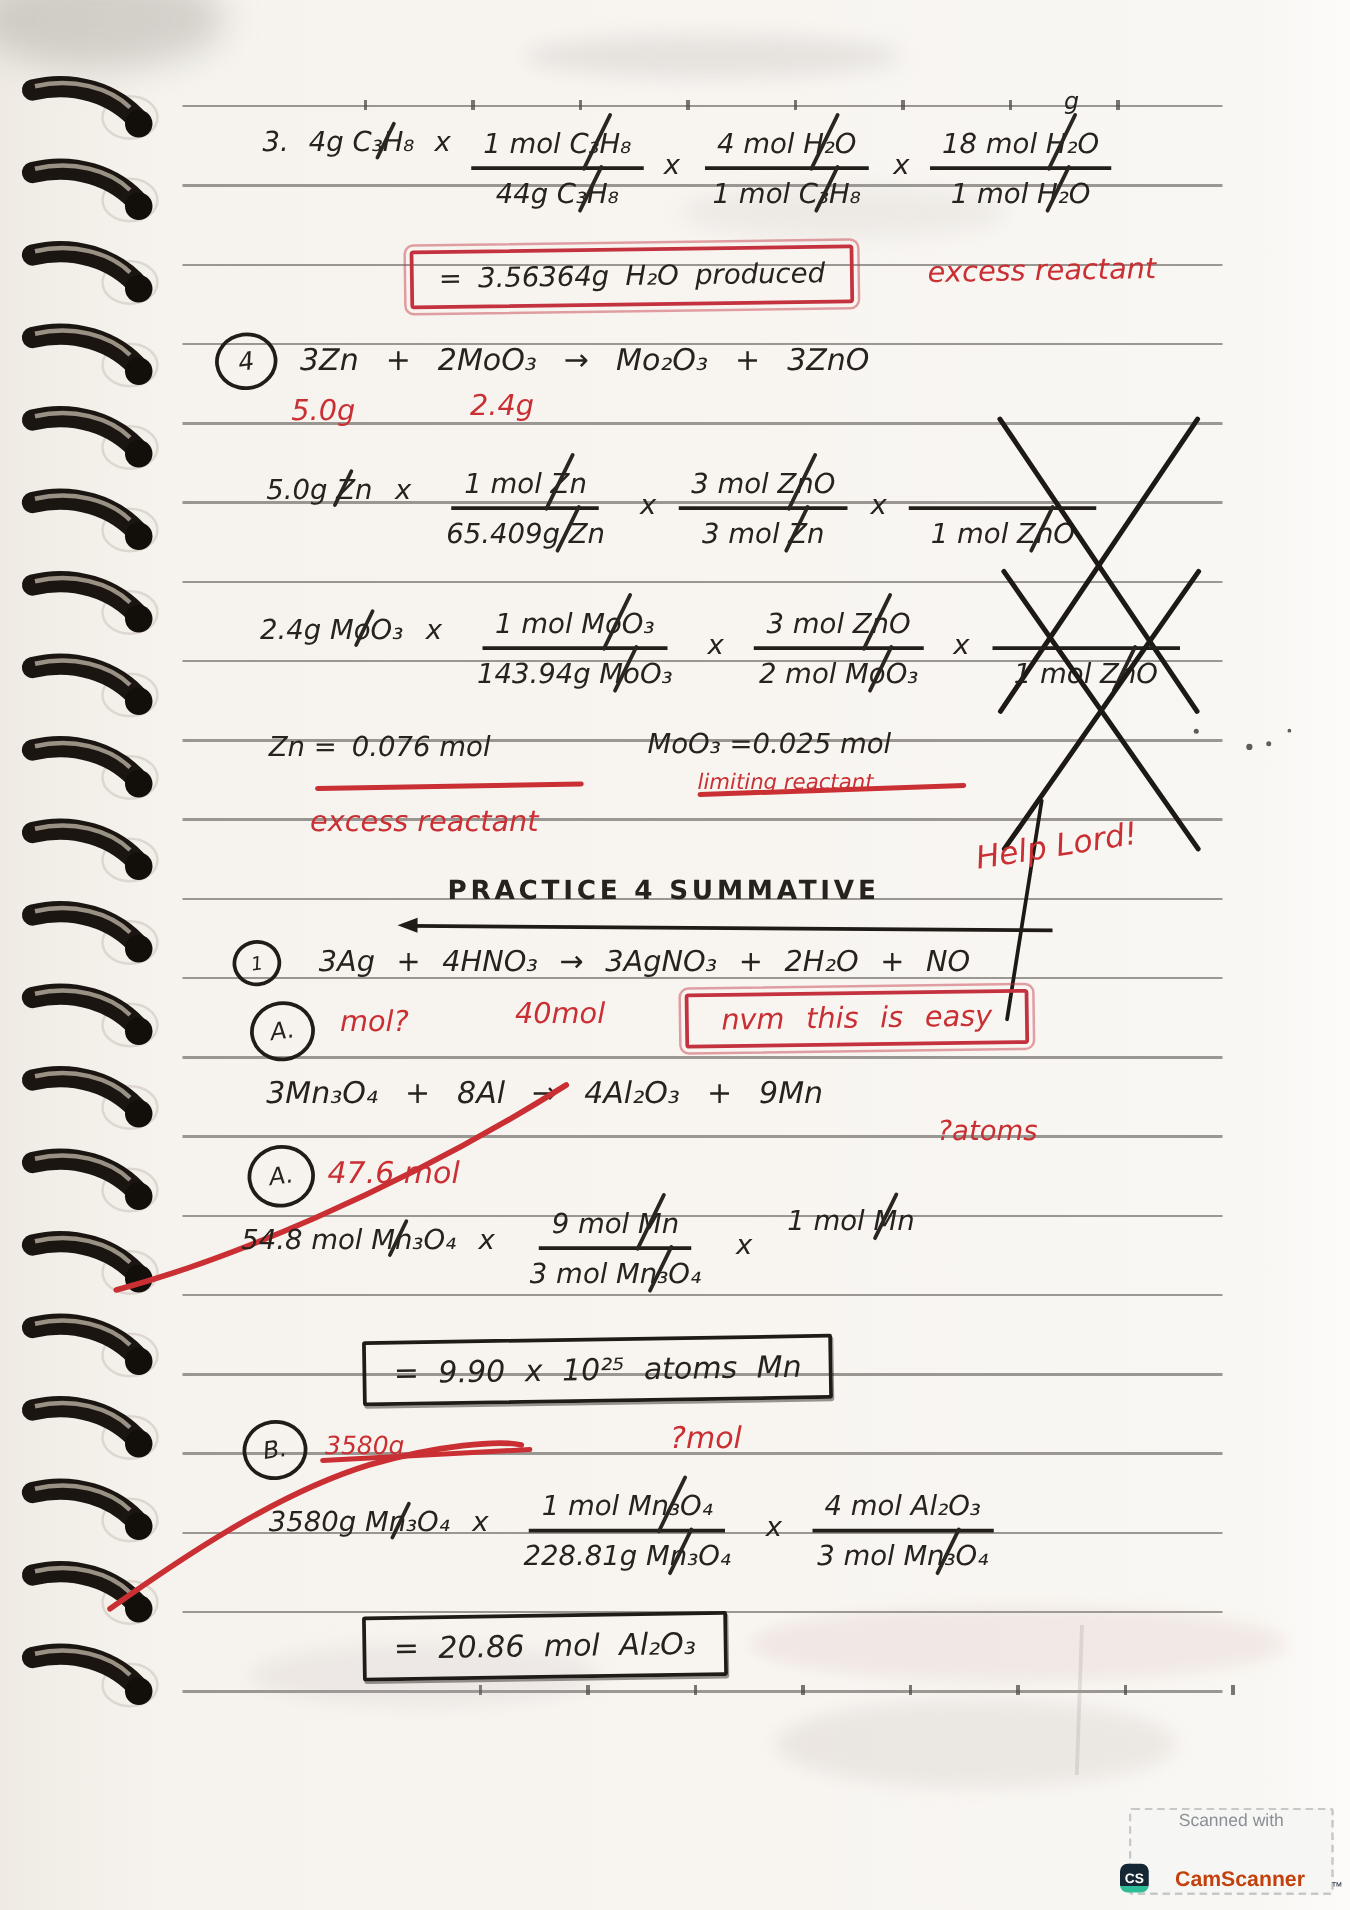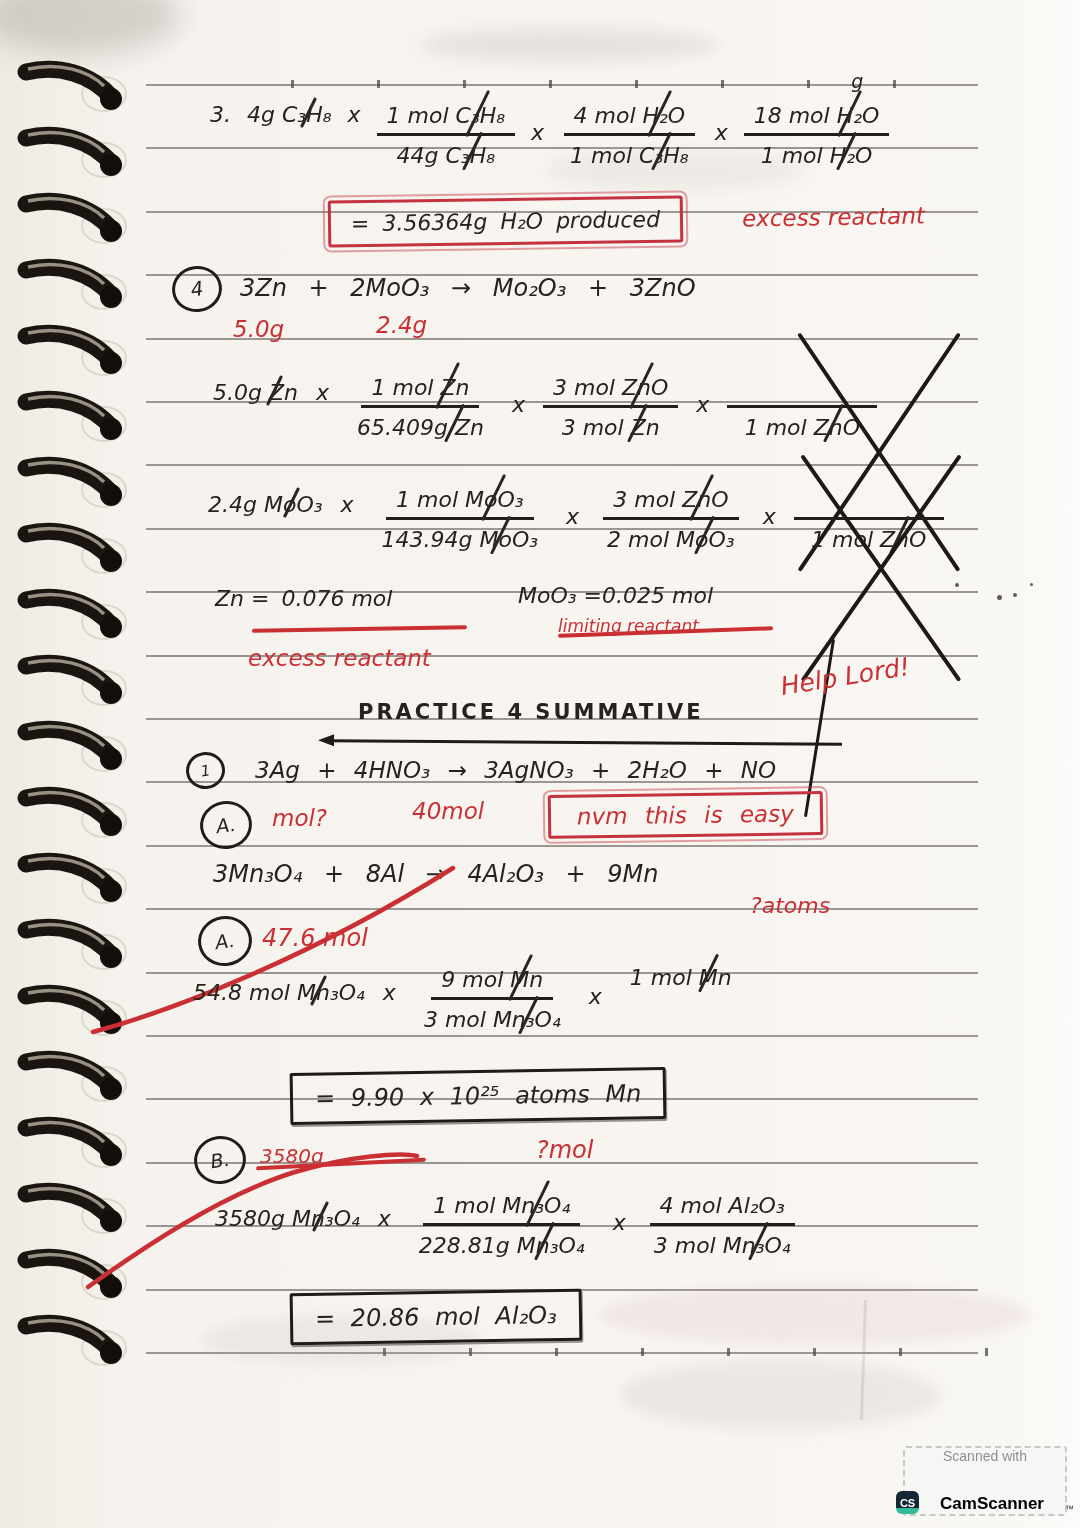--- a/index.html
+++ b/index.html
@@ -46,21 +46,21 @@
   
   .badge{position:absolute;left:903px;top:1446px;width:160px;height:66px;
          border:2px dashed #c8c8c6;background:#f6f6f4;border-radius:3px;
          display:flex;flex-direction:column;align-items:center;justify-content:center;gap:3px;
          font-family:"Liberation Sans","DejaVu Sans",sans-serif;}
   .badge-line1{color:#8b9096;font-size:14px;}
   .badge-line2{display:flex;align-items:flex-end;gap:21px;margin-top:24px;}
   .cs-logo{width:23px;height:23px;border-radius:6px;display:flex;align-items:center;justify-content:center;
            background:linear-gradient(180deg,#152635 0 76%,#2ebd96 76% 100%);
            color:#ffffff;font-size:11px;font-weight:bold;}
-  .badge-app{color:#000000;font-size:17px;font-weight:bold;}
+  .badge-app{color:#c2410c;font-size:17px;font-weight:bold;}
   .badge-tm{color:#232f3b;font-size:9px;margin-top:-8px;}
 </style>
 </head>
 <body>
 
 <div class="page">
 
   <div class="ruled"></div>
   <div class="ticks" style="left:208px;top:80px;width:690px;"></div>
   <div class="ticks" style="left:300px;top:1348px;width:744px;"></div>

